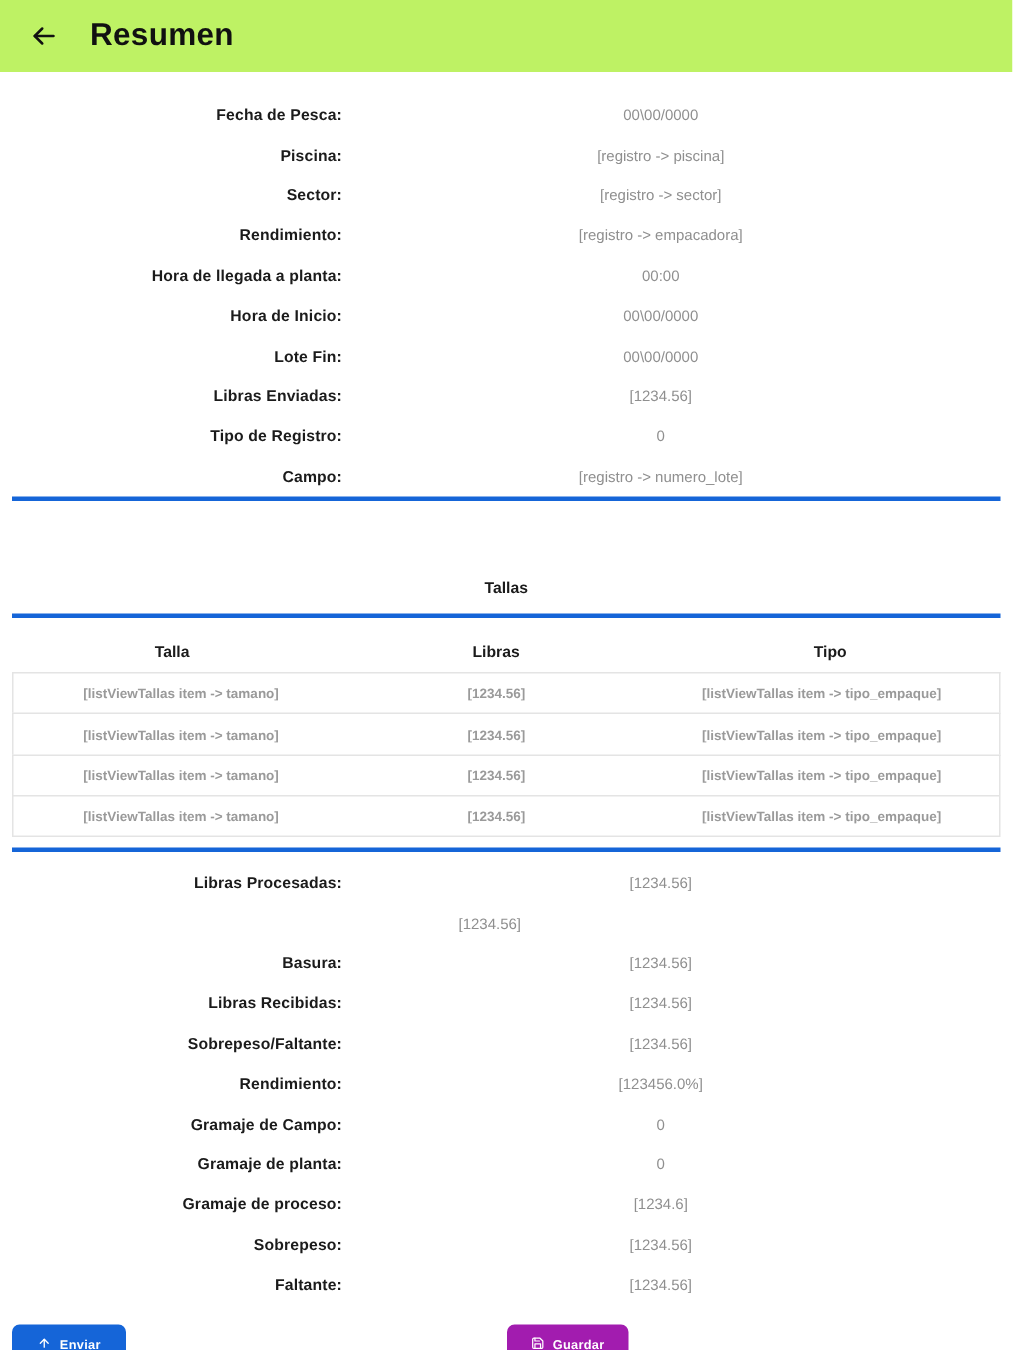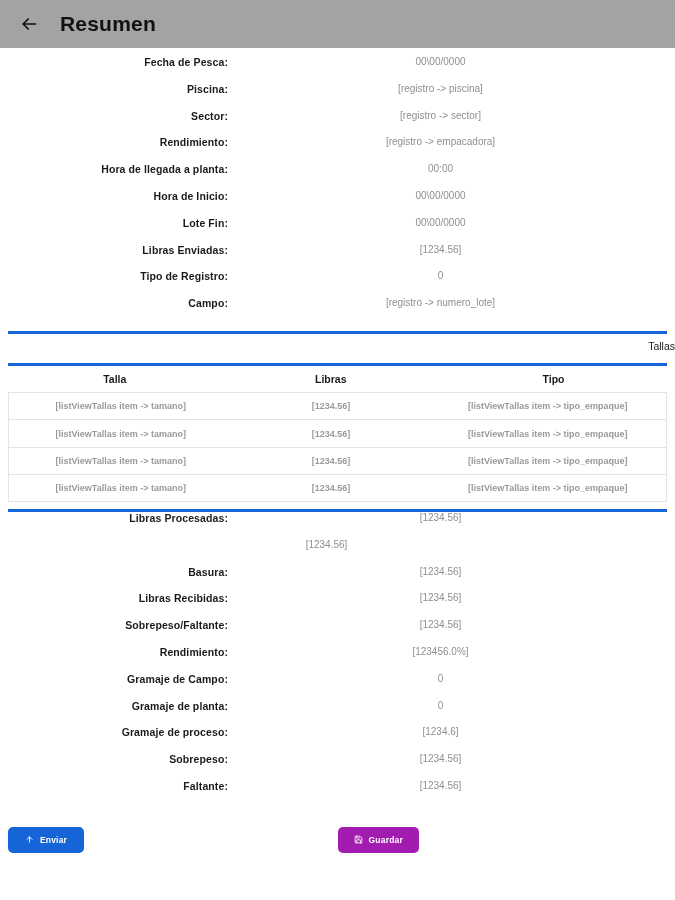--- a/index.html
+++ b/index.html
@@ -17,21 +17,21 @@
     height: 900px;
     position: relative;
     background: #ffffff;
     display: flex;
     flex-direction: column;
   }
 
   
   .appbar {
     height: 48px;
-    background: #a3a3a3;
+    background: #bef264;
     display: flex;
     align-items: center;
     padding: 0 14px;
     flex: 0 0 48px;
     text-align: center;
   }
   .back-btn {
     width: 30px;
     height: 30px;
     display: flex;
@@ -52,21 +52,21 @@
   
   .content {
     flex: 1 1 auto;
     overflow: hidden;
     padding-top: 8px;
   }
 
   
   .detail-row {
     display: flex;
-    align-items: flex-start;
+    align-items: flex-end;
     height: 26.8px;
   }
   .detail-label {
     width: 228px;
     text-align: right;
     font-size: 10.5px;
     font-weight: 700;
     color: #1b1b1b;
     letter-spacing: 0.1px;
     white-space: nowrap;
@@ -83,35 +83,37 @@
   
   .rule {
     height: 3px;
     background: #1565d8;
     margin: 7px 8px 0 8px;
   }
   .rule.tight { margin-top: 5px; }
 
   
   .table-title {
-    text-align: right;
+    text-align: center;
     font-size: 10.5px;
-    font-weight: 400;
+    font-weight: 700;
     color: #1b1b1b;
     padding: 6px 0 6px 0;
+    margin-top: 46px;
   }
   .table-head {
     display: flex;
     padding: 7px 0 7px 0;
   }
   .th {
     font-size: 10.5px;
     font-weight: 700;
     color: #1b1b1b;
     text-align: center;
+    margin-top: 10px;
   }
   .col-1 { flex: 0 0 34%; }
   .col-2 { flex: 0 0 30%; }
   .col-3 { flex: 0 0 36%; }
 
   .table-rows { padding: 0 8px; }
   .trow {
     display: flex;
     align-items: center;
     height: 27.5px;

